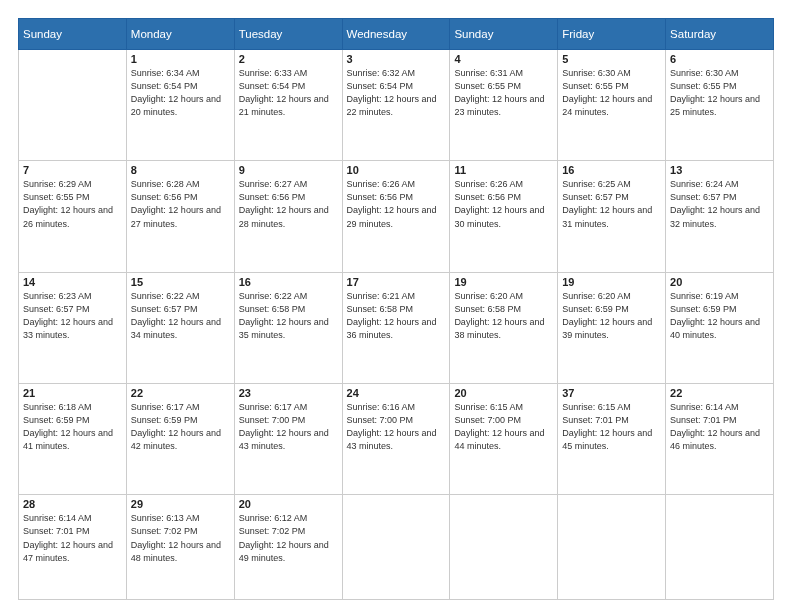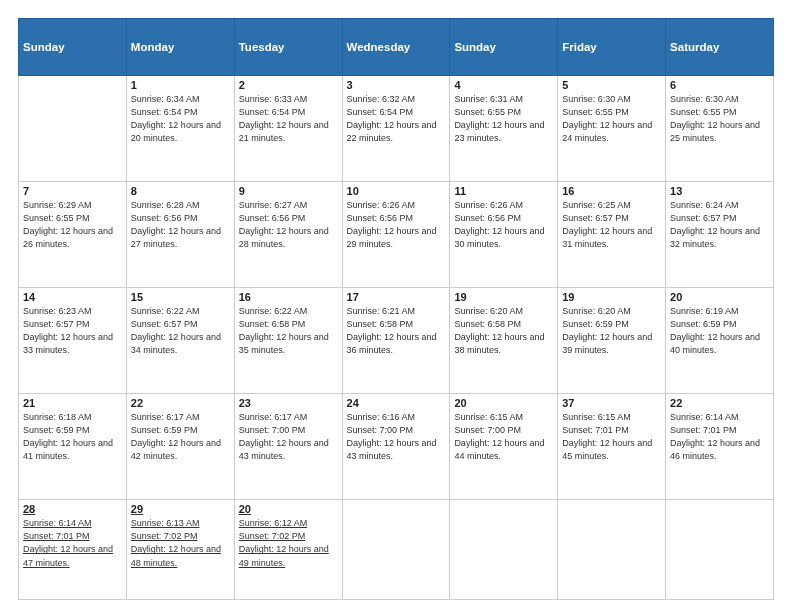--- a/index.html
+++ b/index.html
@@ -57,22 +57,22 @@
       flex: 1;
       border: 1px solid #ccc;
       border-collapse: collapse;
       width: 100%;
       table-layout: fixed;
     }
     .calendar th {
       background-color: #2c6fad;
       color: #fff;
       font-size: 11.5px;
-      font-weight: bold;
-      padding: 22px 4px;
+      font-weight: normal;
+      padding: 9px 4px;
       text-align: left;
       border: 1px solid #2060a0;
     }
     .calendar td {
       border: 1px solid #ccc;
       vertical-align: top;
       padding: 3px 4px;
       font-size: 9.5px;
       color: #333;
       height: 78px;
@@ -87,21 +87,20 @@
     .cell-text {
       font-size: 9px;
       line-height: 1.45;
       color: #333;
     }
     .empty-cell {
       background: #fff;
     }
     tr:last-child td {
       height: 70px;
-      text-decoration: underline;
     }
   </style>
 </head>
 <body>
 
 <div class="page">
 
   <table class="calendar">
     <thead>
       <tr>

